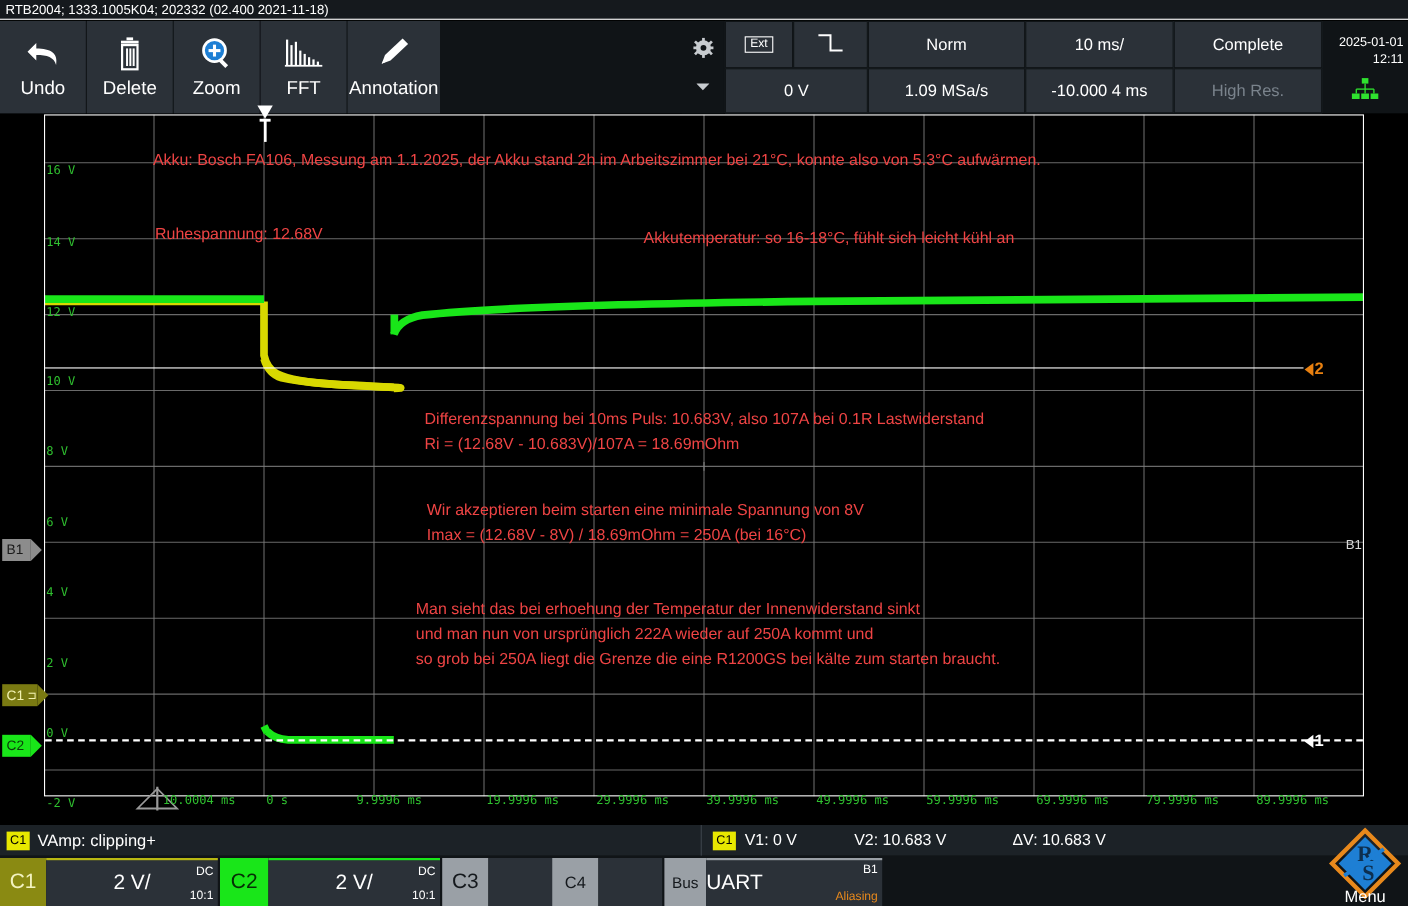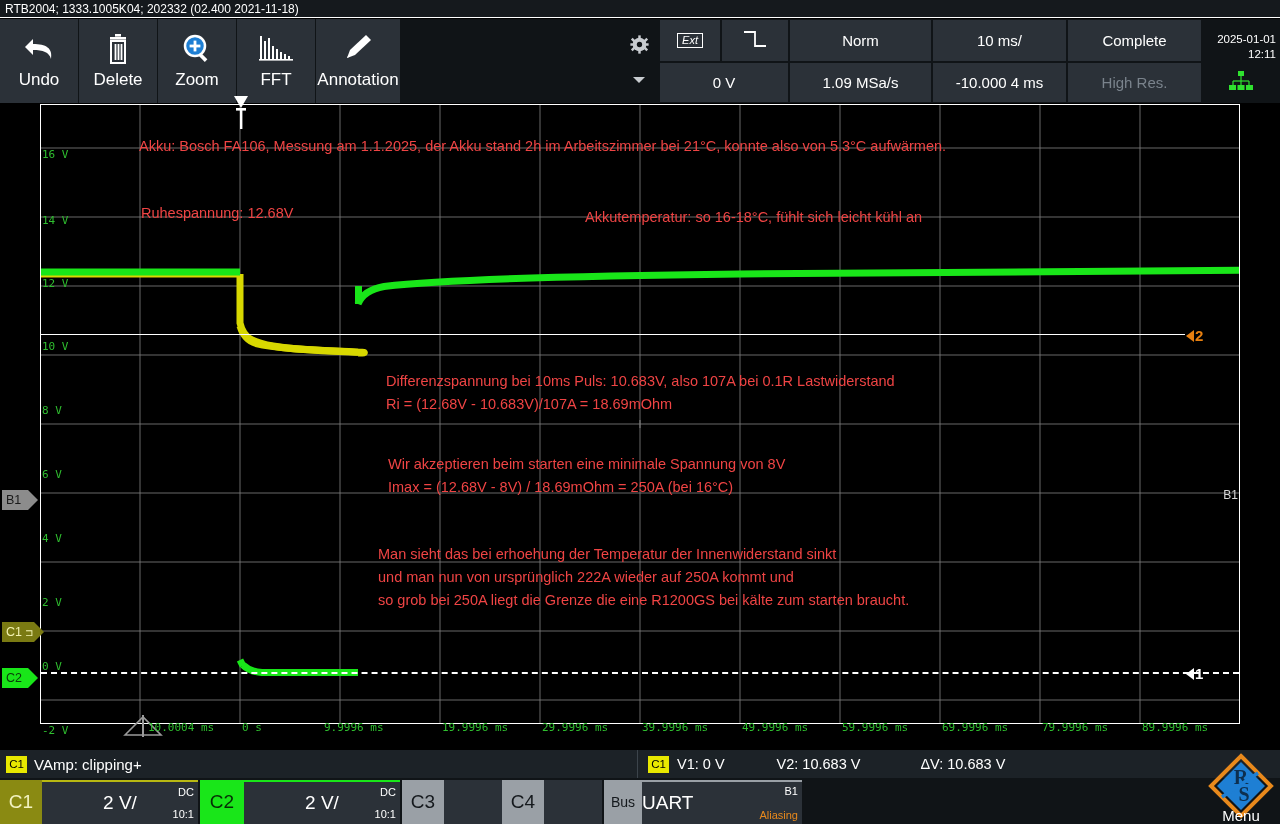--- a/index.html
+++ b/index.html
@@ -234,21 +234,21 @@
         </g>
       </svg>
     </span>
     <span style="margin-top:6px;">
       <svg width="12" height="8" viewBox="0 0 12 8">
           <path d="M0 1 L6 7 L12 1 Z" fill="#c8ccd0"></path>
         </svg>
     </span>
   </div>
 
-  <div class="sbox" style="left:659px;top:0px;width:62px;height:43px;font-style:italic;">
+  <div class="sbox" style="left:659px;top:0px;width:62px;height:43px;">
     <span id="extbadge">Ext</span>
   </div>
   <div class="sbox" style="left:721px;top:0px;width:68px;height:43px;">
     <span>
       <svg width="26" height="20" viewBox="0 0 26 20">
         <path d="M2 3 L13 3 L13 17 L24 17" fill="none" stroke="#fff" stroke-width="1.8"></path>
       </svg>
     </span>
   </div>
   <div class="sbox" style="left:789px;top:0px;width:143px;height:43px;">Norm</div>
@@ -454,21 +454,21 @@
     <span class="sub" style="bottom:4px;">10:1</span>
   </div>
 
   <div class="cbtn" style="left:402px;width:42px;background:#9aa0a6;color:#15191d;font-size:19px;">
     <span>C3</span>
   </div>
   <div class="cfield" style="left:444px;width:58px;">
     <span></span>
   </div>
 
-  <div class="cbtn" style="left:502px;width:42px;background:#9aa0a6;color:#15191d;font-size:19px;">
+  <div class="cbtn" style="left:502px;width:42px;background:#9aa0a6;color:#15191d;font-size:15px;">
     <span>C4</span>
   </div>
   <div class="cfield" style="left:544px;width:58px;">
     <span></span>
   </div>
 
   <div class="cbtn" style="left:604px;width:38px;background:#9aa0a6;color:#15191d;font-size:14px;">
     <span>Bus</span>
   </div>
   <div class="cfield" style="left:642px;width:160px;justify-content:flex-start;

